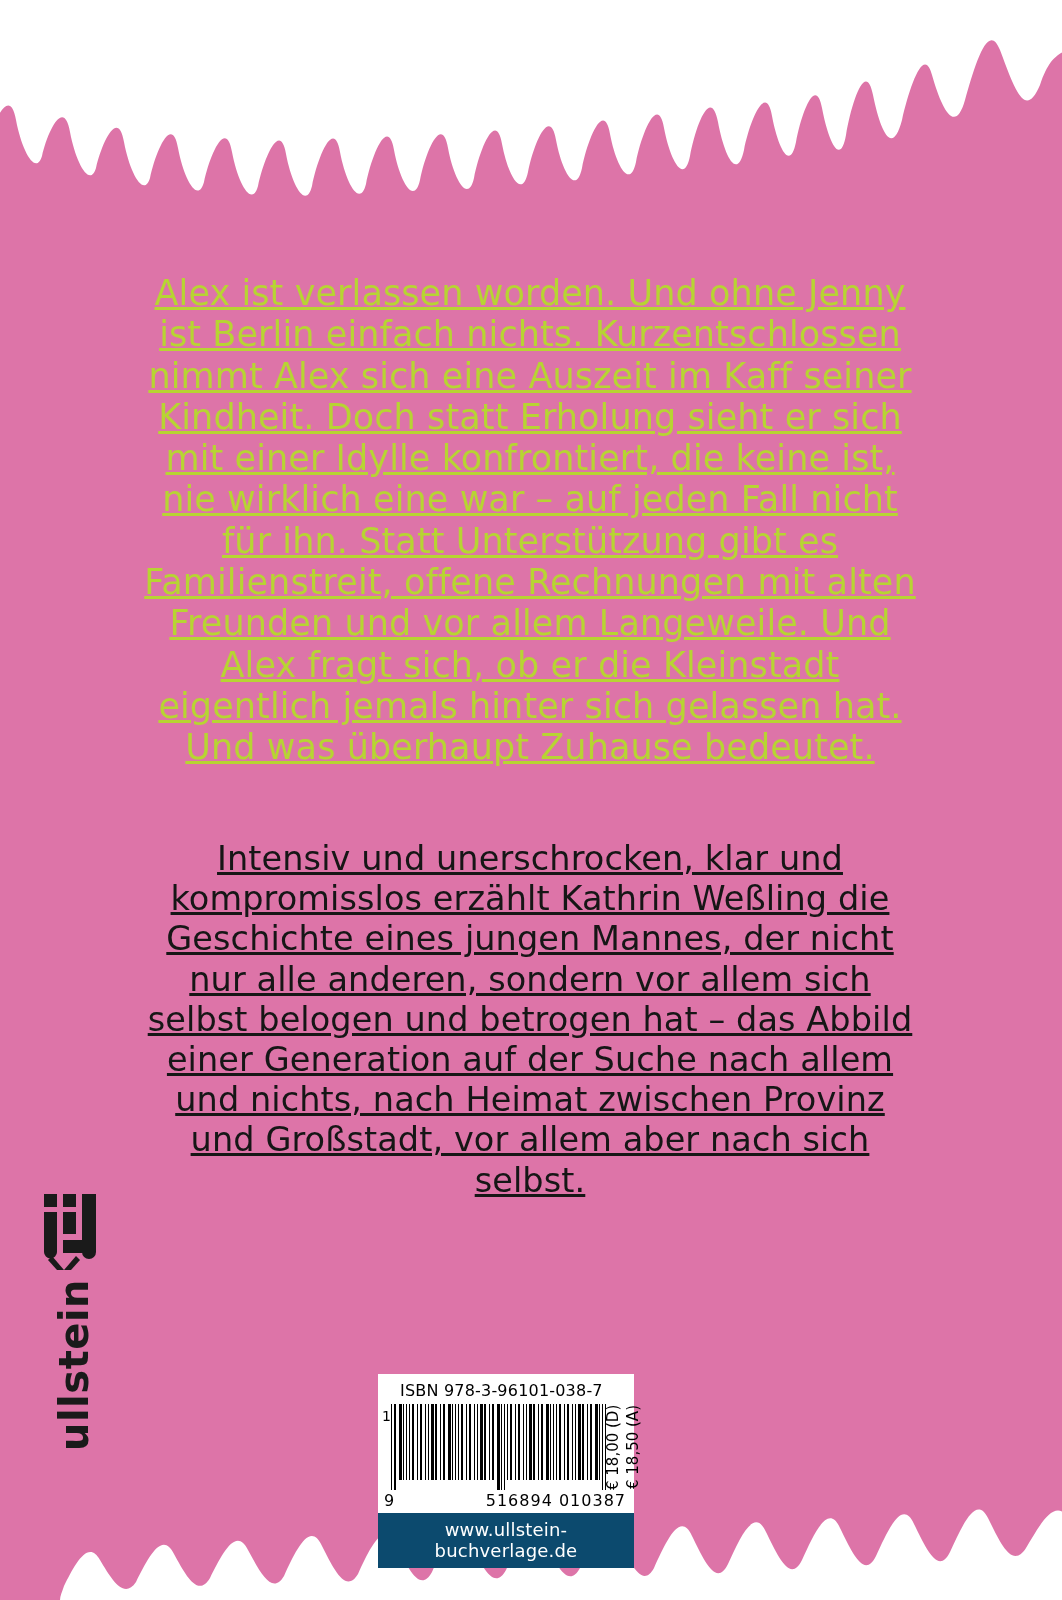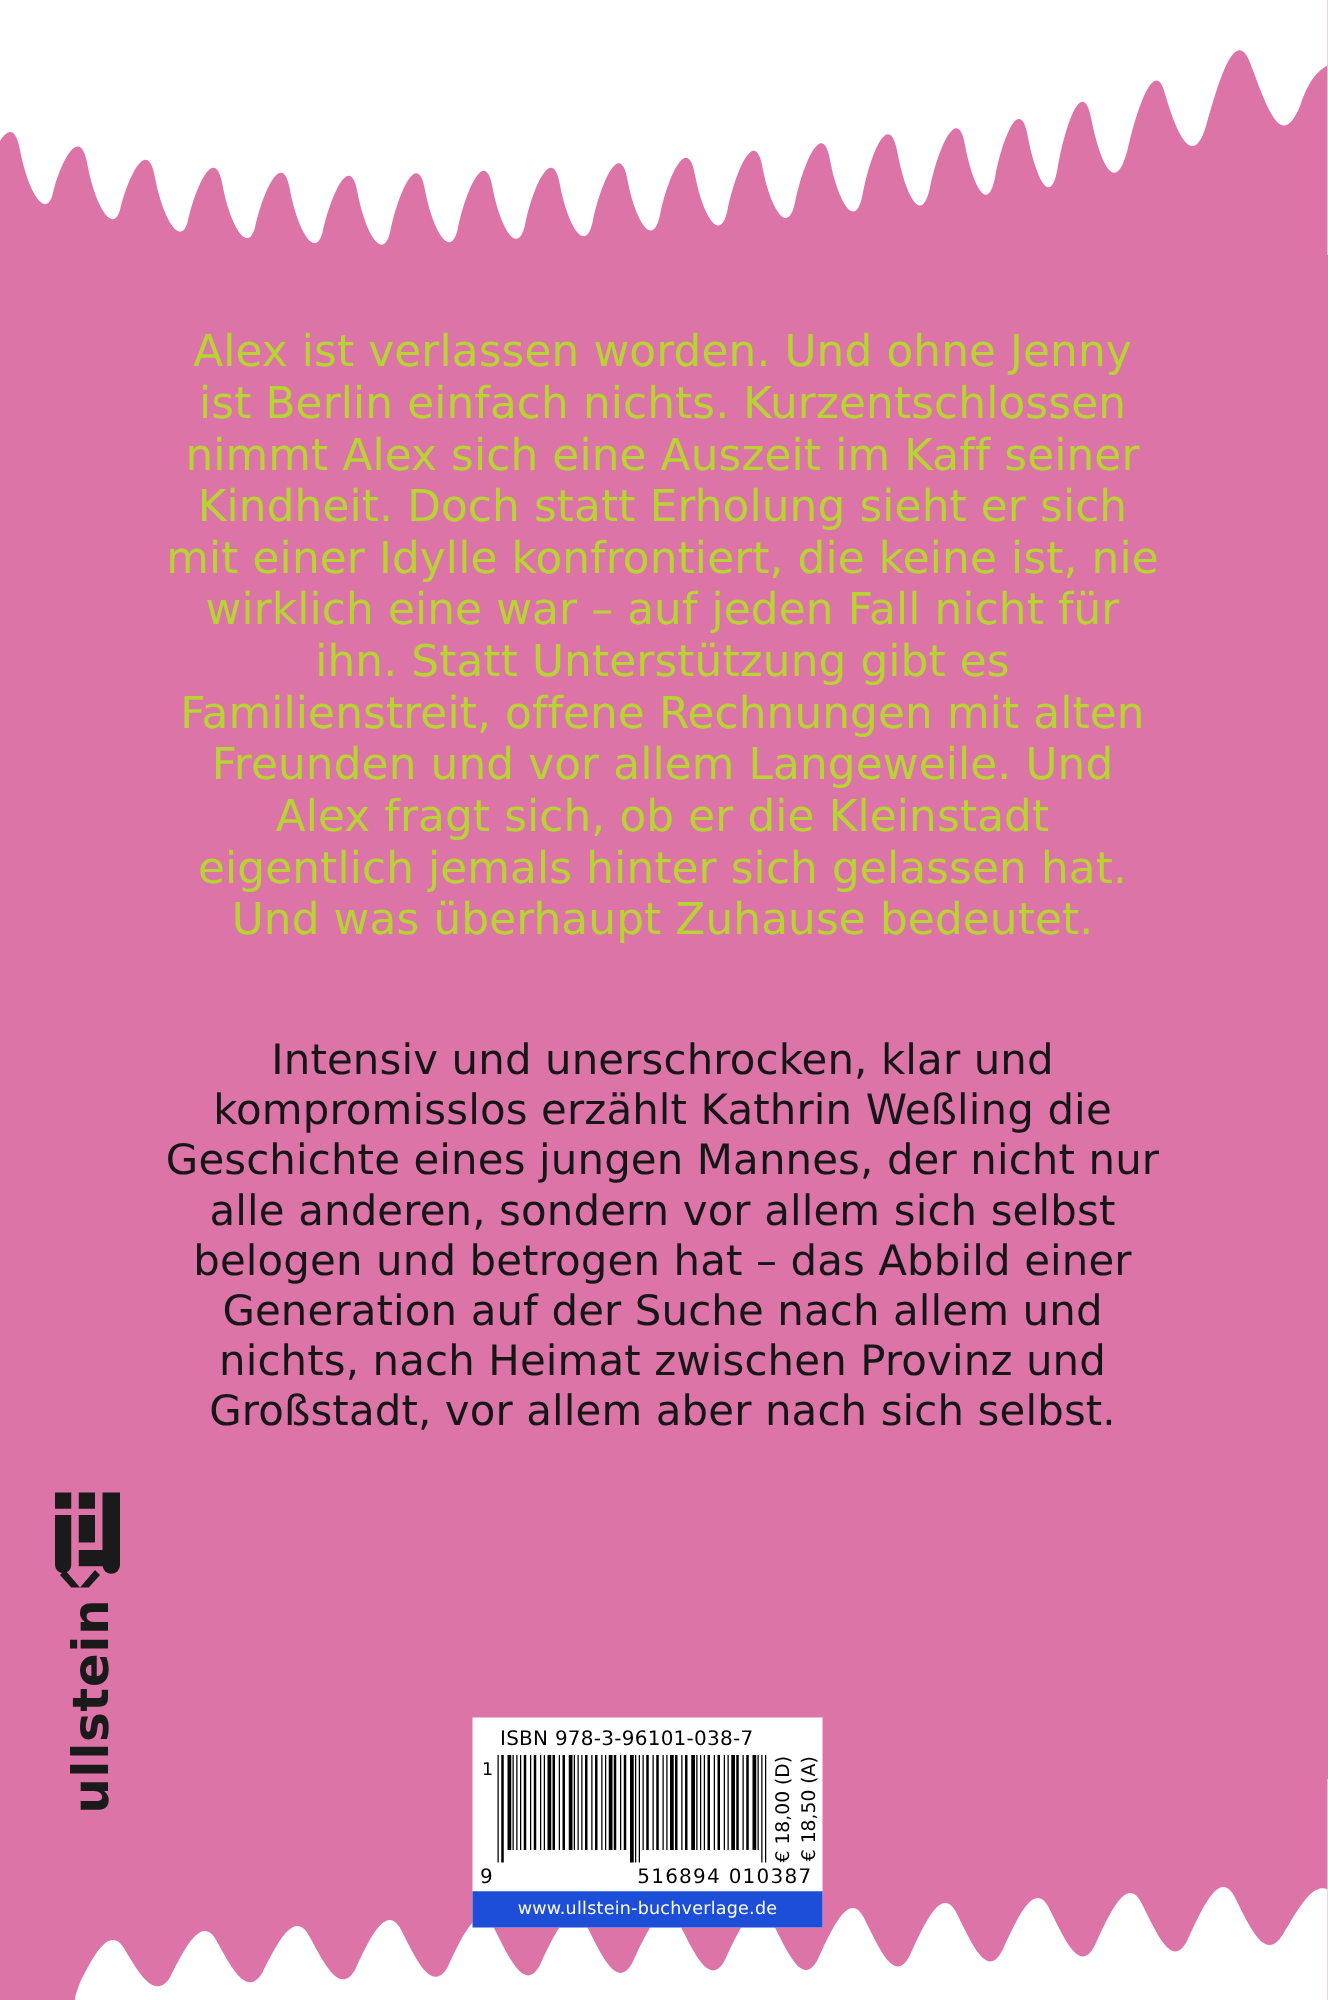--- a/index.html
+++ b/index.html
@@ -49,21 +49,22 @@
     letter-spacing: 0.1px;
   }
   .blurb-black {
     top: 828px;
     color: #161616;
     font-size: 33.5px;
     line-height: 1.2;
     letter-spacing: 0.1px;
   }
   .blurb p {
-    margin: 0;
+    margin: 11px;
+    text-decoration: underline;
   }
 
   
   .logo {
     position: absolute;
     left: 38px;
     bottom: 78px;
     width: 70px;
     height: 330px;
   }
@@ -83,21 +84,21 @@
     transform: rotate(-90deg);
     transform-origin: center center;
     text-align: center;
   }
 
   
   .barcode-box {
     position: absolute;
     left: 378px;
     top: 1374px;
-    width: 280px;
+    width: 256px;
     background: #ffffff;
     padding: 0;
     box-sizing: border-box;
   }
   .barcode-isbn {
     font-family: "DejaVu Sans", sans-serif;
     font-size: 16px;
     color: #000;
     padding: 7px 0 4px 22px;
     letter-spacing: 0.2px;
@@ -144,24 +145,24 @@
     color: #000;
     width: 30px;
     writing-mode: vertical-rl;
     transform: rotate(180deg);
     align-items: center;
     gap: 4px;
     line-height: 1.1;
   }
   .price-line { white-space: nowrap; }
   .barcode-url {
-    background: #1d4ed8;
+    background: #0c4a6e;
     color: #fff;
     text-align: center;
-    font-size: 14px;
+    font-size: 18px;
     padding: 6px 0 7px;
     letter-spacing: 0.2px;
   }
 </style>
 </head>
 <body>
 
 <div class="cover">
 
   <svg class="brush brush-top" viewBox="0 0 1110 230" preserveAspectRatio="none">

